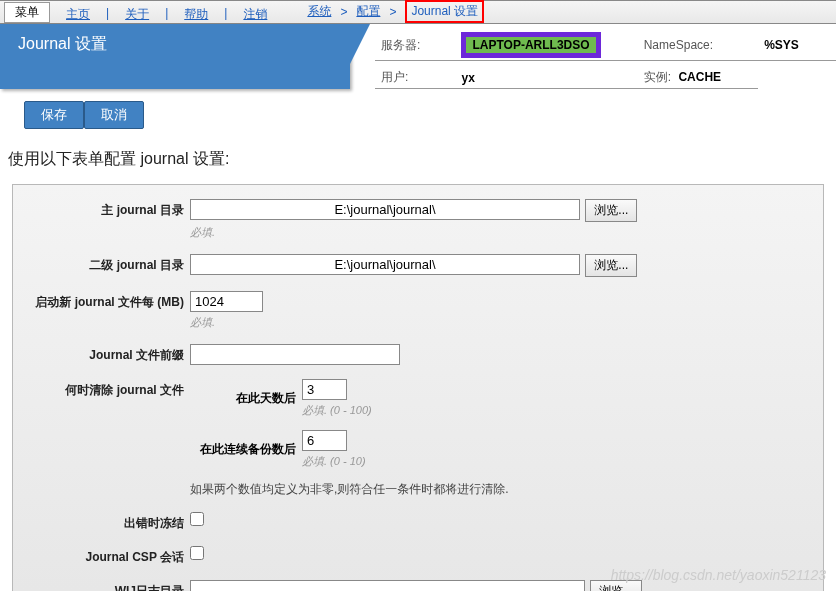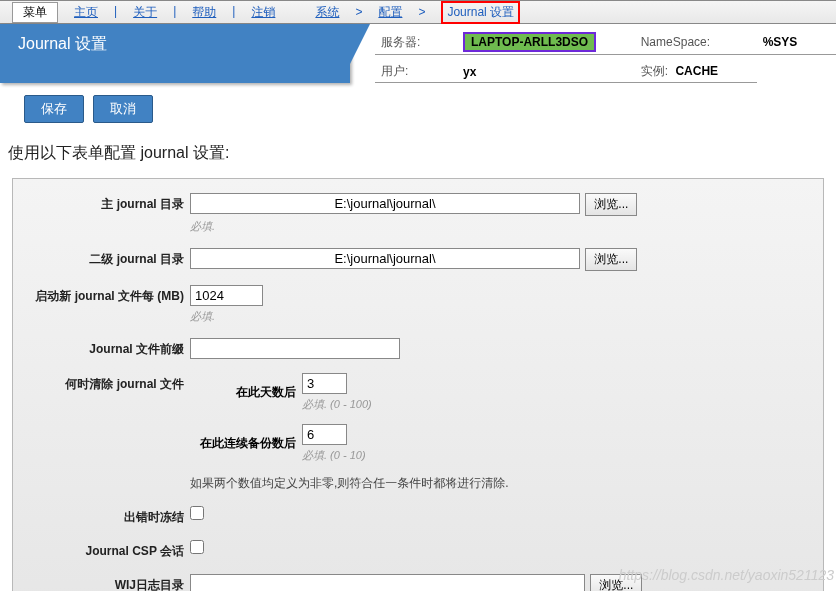--- a/index.html
+++ b/index.html
@@ -1,39 +1,39 @@
 <!DOCTYPE html>
 <html><head>
   <meta charset="utf-8">
   <style>
     * { margin: 0; padding: 0; box-sizing: border-box; }
     body { font-family: Arial, sans-serif; font-size: 12px; background: #fff; width: 836px; }
     
-    .top-bar { display: flex; align-items: center; background: linear-gradient(#f5f5f5, #e8e8e8); border-top: 1px solid #888; border-bottom: 1px solid #888; height: 24px; padding: 0 12px; }
+    .top-bar { display: flex; align-items: flex-end; background: linear-gradient(#f5f5f5, #e8e8e8); border-top: 1px solid #888; border-bottom: 1px solid #888; height: 24px; padding: 0 4px; }
     .menu-btn { background: #fff; border: 1px solid #999; padding: 1px 10px; font-size: 12px; margin-right: 16px; }
     .nav-links { display: flex; gap: 16px; }
     .nav-links a { color: #1e5ebd; text-decoration: underline; font-size: 12px; }
     .nav-sep { color: #1e5ebd; }
-    .breadcrumb { margin-left: 40px; display: flex; align-items: center; gap: 16px; }
+    .breadcrumb { margin-left: 40px; display: flex; align-items: center; gap: 9px; }
     .breadcrumb a { color: #1e5ebd; text-decoration: underline; font-size: 12px; }
     .breadcrumb-gt { color: #1e5ebd; }
     .breadcrumb-current { color: #1e5ebd; font-size: 12px; }
     .highlight-box { border: 2px solid #ff0000; padding: 1px 4px; }
     
     .header-row { display: flex; }
     .title-banner { background: #4182c3; color: #fff; padding: 10px 18px; font-size: 16px; position: relative; width: 350px; box-shadow: 2px 2px 3px rgba(0,0,0,0.3); }
     .title-banner::after { content: ''; position: absolute; top: 0; right: -20px; border-top: 0px solid transparent; border-bottom: 40px solid transparent; border-left: 20px solid #4182c3; width: 0; height: 0; }
     
     .info-grid { flex: 1; display: grid; grid-template-columns: auto auto auto auto; font-size: 12px; margin-left: 25px; }
     .info-cell { padding: 2px 6px; border-bottom: 1px solid #999; display: flex; align-items: center; margin-top: 6px; }
     .info-label { color: #555; text-align: right; padding-right: 4px; }
-    .server-badge { background: #6fbb4f; border: 2px solid #6d28d9; padding: 1px 6px; color: #000; font-weight: bold; }
+    .server-badge { background: #6fbb4f; border: 5px solid #6d28d9; padding: 1px 6px; color: #000; font-weight: bold; }
     .info-bold { font-weight: bold; }
     
-    .actions { padding: 12px 24px; display: flex; gap: 9px; }
+    .actions { padding: 12px 24px; display: flex; gap: 0; }
     .btn { background: #4182c3; color: #fff; border: 1px solid #2a5a8a; padding: 4px 16px; font-size: 13px; cursor: pointer; border-radius: 2px; }
     
     .instructions { padding: 8px 8px 14px 8px; font-size: 16px; color: #222; }
     
     .form-wrap { margin: 0 12px; border: 1px solid #b8b8b8; background: linear-gradient(#f4f4f4, #e6e6e6); padding: 14px 12px 18px 12px; }
     .form-row { display: flex; align-items: flex-start; margin-bottom: 14px; }
     .form-label { width: 165px; text-align: right; padding-right: 6px; padding-top: 3px; font-size: 12px; font-weight: bold; color: #222; }
     .form-field { flex: 1; }
     .text-input { border: 1px solid #888; background: #fff; padding: 2px 4px; font-size: 13px; height: 21px; }
     .w-full { width: 390px; text-align: center; }
@@ -41,21 +41,21 @@
     .w-med { width: 73px; }
     .w-sm { width: 45px; }
     .browse-btn { border: 1px solid #888; background: linear-gradient(#fafafa, #e4e4e4); padding: 2px 8px; font-size: 12px; margin-left: 2px; cursor: pointer; }
     .hint { color: #999; font-size: 11px; margin-top: 3px; font-style: italic; }
     .sub-row { display: flex; align-items: center; margin-bottom: 12px; }
     .sub-label { width: 112px; text-align: right; padding-right: 6px; font-weight: bold; font-size: 12px; }
     .sub-hint-wrap { display: flex; flex-direction: column; }
     .note { color: #444; font-size: 12px; margin-top: 4px; }
     .checkbox { width: 14px; height: 14px; }
     
-    .watermark { position: fixed; bottom: 8px; right: 2px; color: #ccc; font-size: 14px; font-style: italic; }
+    .watermark { position: fixed; bottom: 8px; right: 10px; color: #ccc; font-size: 14px; font-style: italic; }
   </style>
 </head>
 <body>
 
 <div class="top-bar">
   <button class="menu-btn">菜单</button>
   <div class="nav-links">
     <a href="#">主页</a>
       <span class="nav-sep">|</span>
     <a href="#">关于</a>

